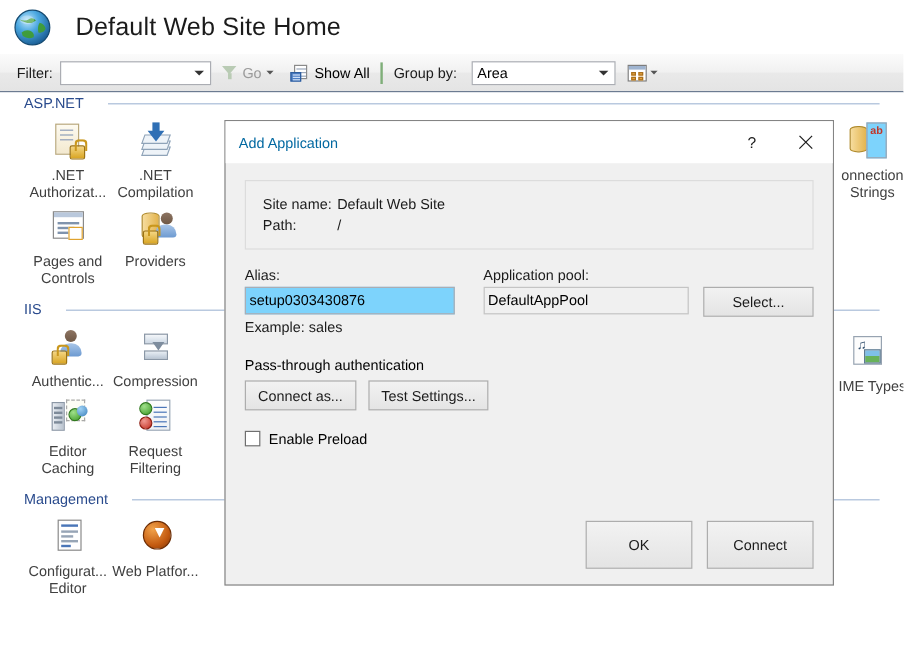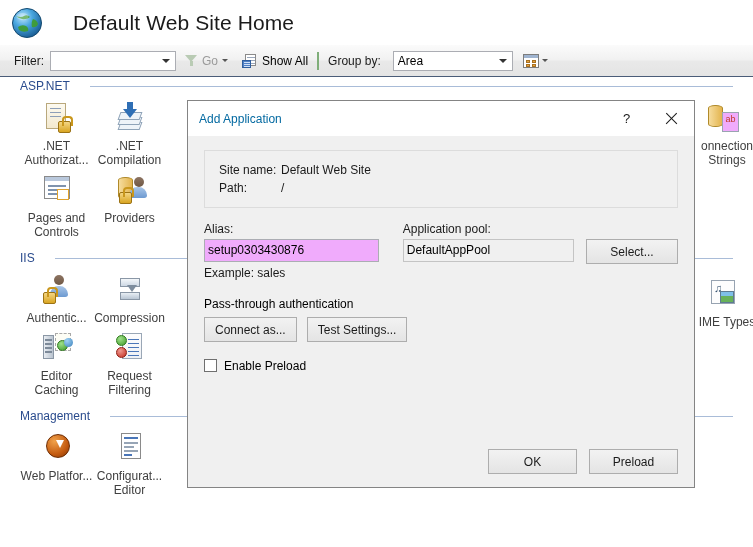--- a/index.html
+++ b/index.html
@@ -16,21 +16,21 @@
   #root { position: relative; width: 753px; height: 547px; background: #ffffff; }
 
   
   .page-header {
     position: absolute; left: 0; top: 0; width: 753px; height: 45px;
     background: #ffffff;
     display: flex; align-items: center;
   }
   .globe-wrap { margin-left: 9px; width: 36px; height: 36px; position: relative; }
   .page-title {
-    margin-left: 28px;
+    margin-left: 18px;
     font-size: 21px;
     font-weight: normal;
     color: #1b1b1b;
     letter-spacing: 0.1px;
     white-space: nowrap;
   }
 
   
   .toolbar {
     position: absolute; left: 0; top: 45px; width: 753px; height: 32px;
@@ -210,23 +210,23 @@
     position:absolute; left:5px; top:3px; width:24px; height:24px;
     background:#fdfdfd; border:1px solid #97a3b1;
   }
   .musicpic .mp-img {
     position:absolute; right:0px; bottom:0px; width:14px;height:12px;
     background:linear-gradient(to bottom,#7fc0e8 45%, #68b25a 45%);
     border:1px solid #5d7b92;
   }
   .musicpic .note { position:absolute; left:2px; top:2px; font-size:11px; color:#33506e; line-height:10px; }
   .abbadge {
-    position:absolute; right:1px; bottom:3px; width:17px;height:20px;
-    background:#f0abfc;border:1px solid #9aa4b1;
-    font-size:9px; color:#c0392b; font-weight:normal; text-align:center; line-height:13px;
+    position:absolute; right:1px; bottom:3px; width:17px;height:30px;
+    background:#7dd3fc;border:1px solid #9aa4b1;
+    font-size:9px; color:#c0392b; font-weight:bold; text-align:center; line-height:13px;
   }
 
   
   .dialog {
     position: absolute;
     left: 187px; top: 100px;
     width: 508px; height: 388px;
     background: #f0f0f0;
     border: 1px solid #848484;
     box-shadow: 0 0 0 0 rgba(0,0,0,0);
@@ -264,21 +264,21 @@
   .kv-key { width: 62px; color: #1b1b1b; }
   .kv-val { color: #1b1b1b; }
 
   .field-label { font-size: 12px; color: #1b1b1b; margin-bottom: 3px; }
   .row2 { display: flex; align-items: flex-start; }
   .col-alias { width: 200px; }
   .col-pool  { width: 196px; margin-left: 24px; }
   .col-select{ margin-left: 12px; }
 
   .txtbox {
-    height: 23px; background: #f0abfc; border: 1px solid #abadb3;
+    height: 23px; background: #7dd3fc; border: 1px solid #abadb3;
     font-size: 12px; color: #000; padding: 0 3px; line-height: 21px;
     white-space: nowrap; overflow: hidden;
   }
   .txtbox.readonlyish { background: #f0f0f0; border-color: #c4c4c4; }
 
   .btn {
     height: 25px; min-width: 92px;
     background: linear-gradient(to bottom,#f2f2f2,#e4e4e4);
     border: 1px solid #adadad;
     font-size: 12px; color: #1b1b1b;
@@ -309,21 +309,21 @@
   .chk {
     width: 13px; height: 13px; background: #ffffff; border: 1px solid #6f6f6f;
   }
   .preload-label { font-size: 12px; }
 
   .dlg-footer {
     position: absolute; left: 0; right: 0; bottom: 13px;
     display: flex; justify-content: flex-end; gap: 12px;
     padding-right: 16px;
   }
-  .dlg-footer .btn { min-width: 89px; height: 25px; }
+  .dlg-footer .btn { min-width: 89px; height: 40px; }
 </style>
 </head>
 <body>
 
 <div id="root">
 
   <div class="page-header">
     <div class="globe-wrap">
       <svg width="36" height="36" viewBox="0 0 36 36">
         <defs>
@@ -530,35 +530,35 @@
       </div>
 
       <div class="group-head" style="margin-top:10px">
         <span>Management</span>
         <span class="gh-line"></span>
       </div>
 
       <div class="icon-row">
         <div class="icon-cell">
           <div class="ic-img">
-            <span class="orb"></span>
-          </div>
-          <div class="ic-label">Web Platfor...</div>
-        </div>
-
-        <div class="icon-cell">
-          <div class="ic-img">
             <span style="position:absolute;left:8px;top:2px;width:20px;height:26px;background:#ffffff;border:1px solid #8a8a8a"></span>
             <span style="position:absolute;left:11px;top:6px;width:14px;height:2px;background:#4a76b8"></span>
             <span style="position:absolute;left:11px;top:11px;width:14px;height:1.5px;background:#97a5b6"></span>
             <span style="position:absolute;left:11px;top:15px;width:10px;height:1.5px;background:#97a5b6"></span>
             <span style="position:absolute;left:11px;top:19px;width:14px;height:1.5px;background:#97a5b6"></span>
             <span style="position:absolute;left:11px;top:23px;width:8px;height:2px;background:#4a76b8"></span>
           </div>
           <div class="ic-label">Configurat... Editor</div>
+        </div>
+
+        <div class="icon-cell">
+          <div class="ic-img">
+            <span class="orb"></span>
+          </div>
+          <div class="ic-label">Web Platfor...</div>
         </div>
       </div>
 
     </div>
 
     <div style="position:absolute;left:700px;top:18px;width:60px">
       <div class="icon-cell" style="width:60px;align-items:flex-start">
         <div class="ic-img" style="margin-left:6px">
           <span class="cyl" style="left:2px"></span>
           <span class="abbadge">ab</span>
@@ -628,17 +628,17 @@
       </div>
 
       <div class="preload-row">
         <span class="chk"></span>
         <span class="preload-label">Enable Preload</span>
       </div>
     </div>
 
     <div class="dlg-footer">
       <div class="btn">OK</div>
-      <div class="btn">Preload</div>
+      <div class="btn">Connect</div>
     </div>
   </div>
 
 </div>
 
 </body></html>

